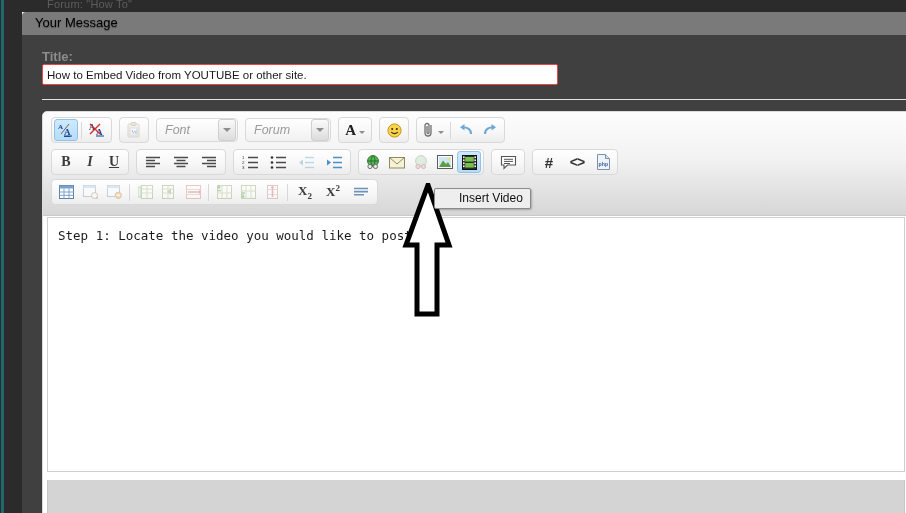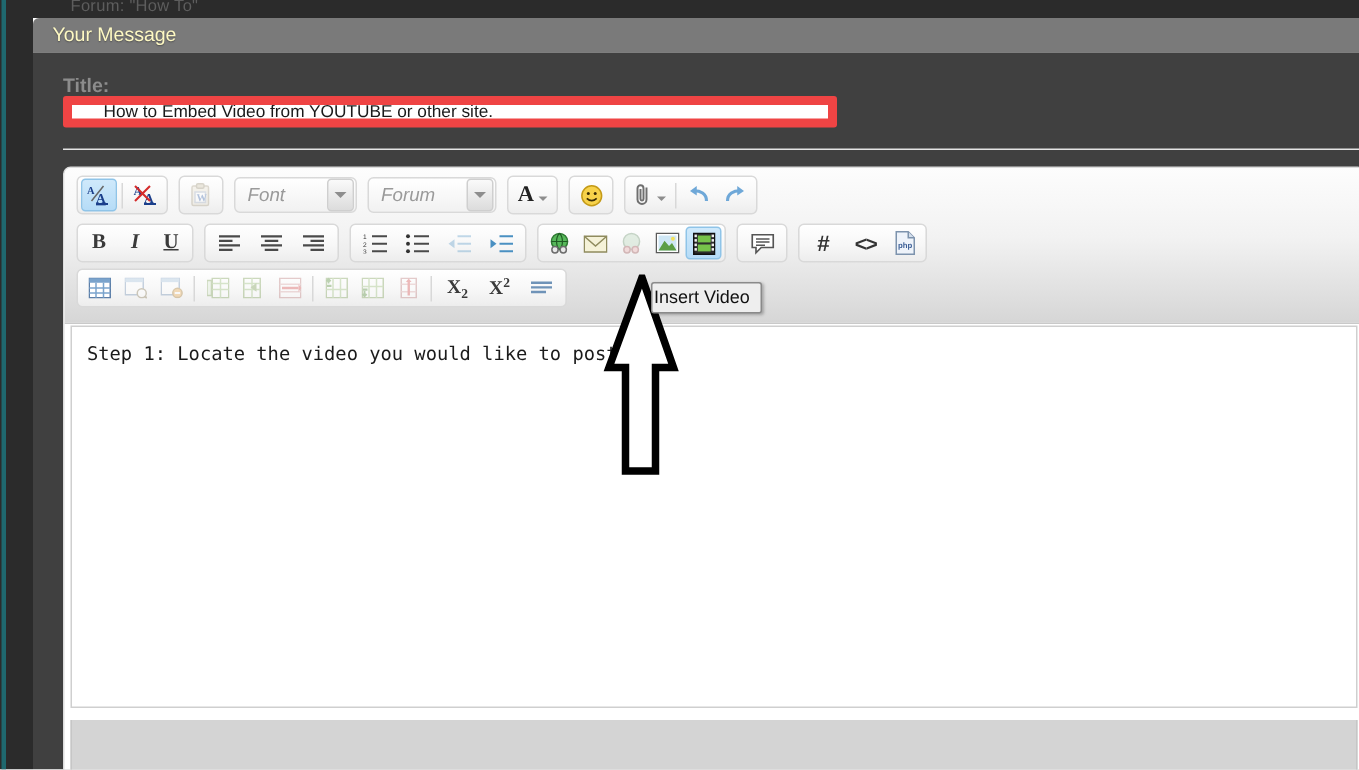--- a/index.html
+++ b/index.html
@@ -37,44 +37,44 @@
   }
 
   
   #message-header {
     position: absolute; left: 22px; top: 12px; right: 0; height: 23px;
     background: #7a7a7a;
     border-top-left-radius: 4px;
   }
   #message-header-title {
     position: absolute; left: 13px; top: 3px;
-    color: #fef9c3; font-size: 13px;
+    color: #000000; font-size: 13px;
     text-shadow: 0 1px 1px rgba(0,0,0,.35);
   }
 
   
   #content {
     position: absolute; left: 22px; top: 35px; right: 0; bottom: 0;
     background: #404040;
   }
 
   
   #title-label {
     position: absolute; left: 20px; top: 14px;
     font-size: 13px; color: #8c8c8c; font-weight: bold;
   }
   #title-input {
     position: absolute; left: 20px; top: 29px;
     width: 516px; height: 21px;
-    border: 6px solid #ef4444;
+    border: 1px solid #ef4444;
     border-radius: 2px;
     background: #fff;
     font-family: "Liberation Sans", sans-serif;
     font-size: 11.5px; color: #1a1a1a;
-    padding: 0 21px;
+    padding: 0 4px;
     outline: none;
   }
 
   #title-divider {
     position: absolute; left: 20px; top: 64px; right: 0; height: 1px;
     background: #e4e4e4;
   }
 
   
   #editor-shell {
@@ -173,21 +173,21 @@
   #editor-status {
     position: absolute; left: 4px; right: 4px; top: 368px; height: 38px;
     background: #d4d4d4;
     border: 1px solid #c6c6c6;
     border-top: none;
   }
 
   
   #tooltip {
     position: absolute; left: 434px; top: 188px;
-    padding: 2px 7px 3px 1px;
+    padding: 2px 7px 3px 24px;
     background: #eeeeee;
     border: 1px solid #8a8a8a;
     border-radius: 2px;
     font-size: 12px; color: #111;
     box-shadow: 1px 1px 2px rgba(0,0,0,.25);
     white-space: nowrap;
     z-index: 40;
   }
 
   

